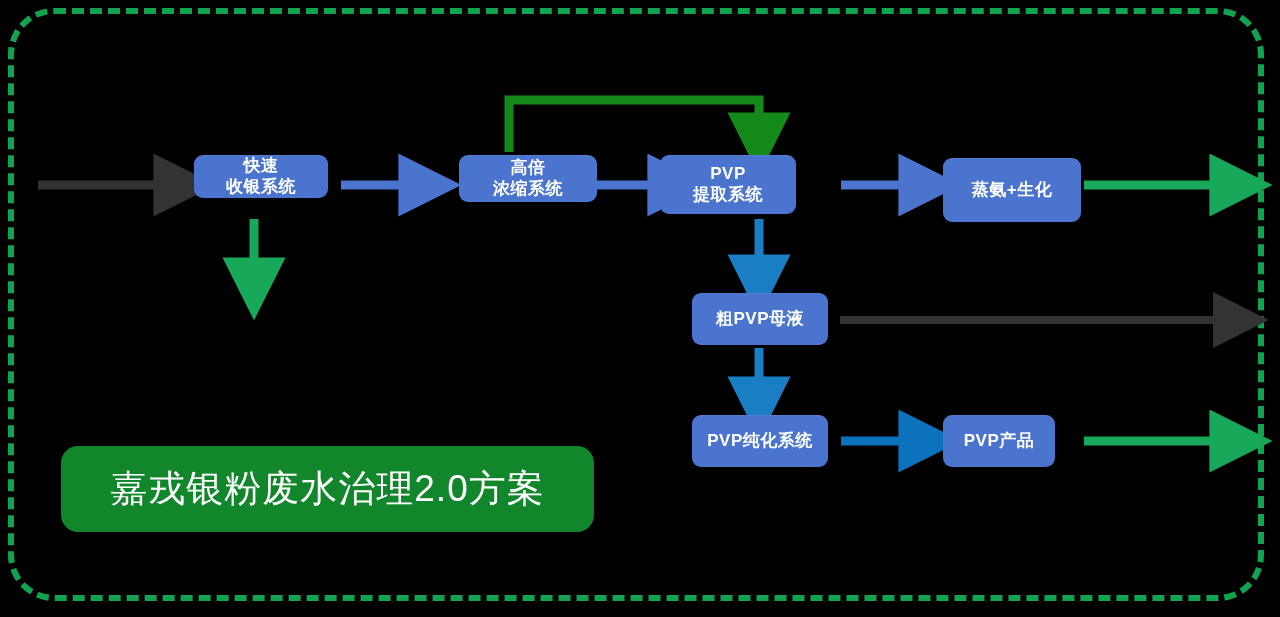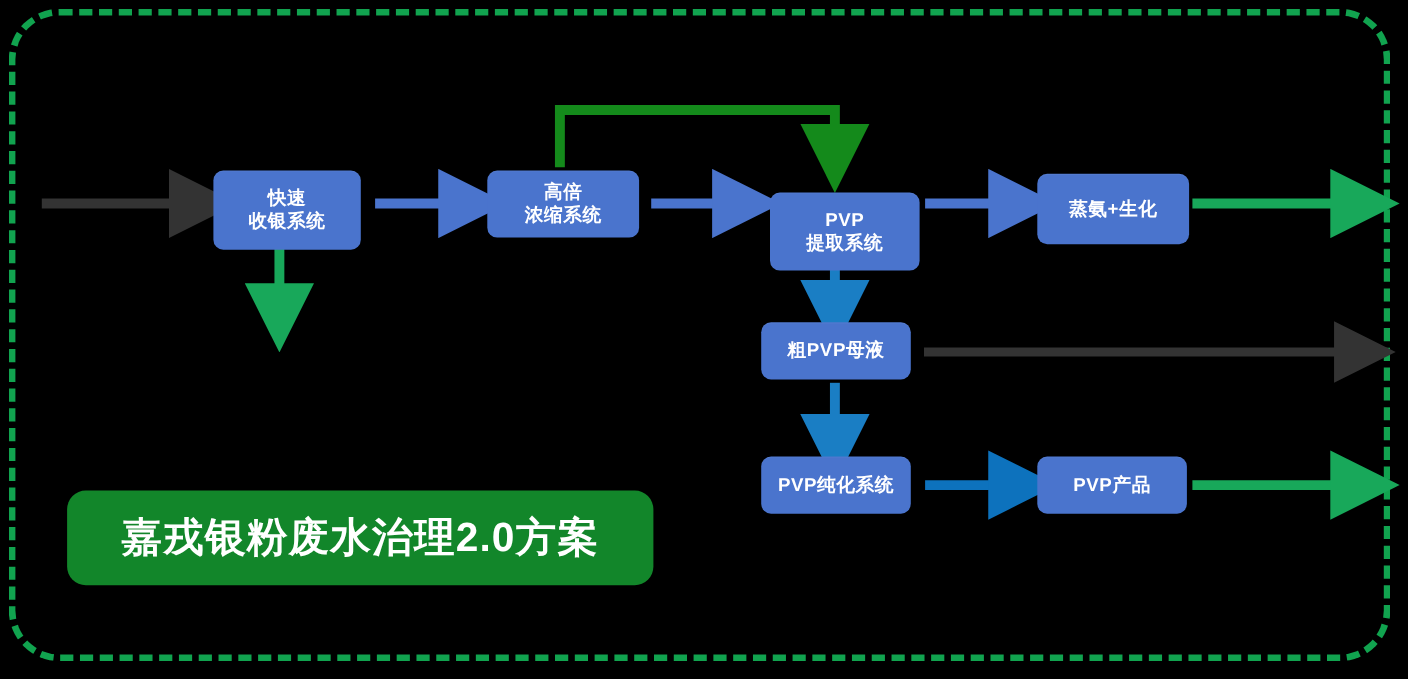--- a/index.html
+++ b/index.html
@@ -39,21 +39,21 @@
   }
 
   
   #banner{
     position:absolute;left:61px;top:446px;width:533px;height:86px;
     background:#12862a;
     border-radius:17px;
     display:flex;align-items:center;justify-content:center;
   }
   #banner .banner-text{
-    color:#ffffff;font-size:37px;font-weight:bold;letter-spacing:1px;
+    color:#ffffff;font-size:37px;font-weight:normal;letter-spacing:1px;
     font-family:"Liberation Sans","DejaVu Sans",sans-serif;
   }
 </style>
 </head>
 <body>
 
 <div id="stage">
 
   <div id="frame"></div>
 
@@ -97,48 +97,48 @@
 
     <line x1="840" y1="320" x2="1240" y2="320" stroke="#333333" stroke-width="8" marker-end="url(#ah-gray)"></line>
 
     <line x1="759" y1="348" x2="759" y2="407" stroke="#1a7ec4" stroke-width="9" marker-end="url(#ah-blue2)"></line>
 
     <line x1="841" y1="441" x2="929" y2="441" stroke="#0d72bd" stroke-width="9" marker-end="url(#ah-blue3)"></line>
 
     <line x1="1084" y1="441" x2="1240" y2="441" stroke="#18a85a" stroke-width="9" marker-end="url(#ah-green)"></line>
   </svg>
 
-  <div class="node" style="left:194px;top:155px;width:134px;height:72px;">
+  <div class="node" style="left:194px;top:155px;width:134px;height:43px;">
     <span>快速
 收银系统</span>
   </div>
 
-  <div class="node" style="left:443px;top:155px;width:138px;height:61px;text-align:center;">
+  <div class="node" style="left:459px;top:155px;width:138px;height:47px;text-align:center;">
     <span>高倍
 浓缩系统</span>
   </div>
 
-  <div class="node" style="left:700px;top:155px;width:136px;height:71px;margin-top:20px;">
+  <div class="node" style="left:660px;top:155px;width:136px;height:59px;">
     <span>PVP
 提取系统</span>
   </div>
 
   <div class="node" style="left:943px;top:158px;width:138px;height:64px;">
     <span>蒸氨+生化</span>
   </div>
 
   <div class="node" style="left:692px;top:415px;width:136px;height:52px;">
     <span>PVP纯化系统</span>
   </div>
 
   <div class="node" style="left:692px;top:293px;width:136px;height:52px;">
     <span>粗PVP母液</span>
   </div>
 
-  <div class="node" style="left:943px;top:415px;width:136px;height:52px;">
+  <div class="node" style="left:943px;top:415px;width:112px;height:52px;">
     <span>PVP产品</span>
   </div>
 
   <div id="banner">
     <span class="banner-text">嘉戎银粉废水治理2.0方案</span>
   </div>
 
 </div>
 
 </body></html>

